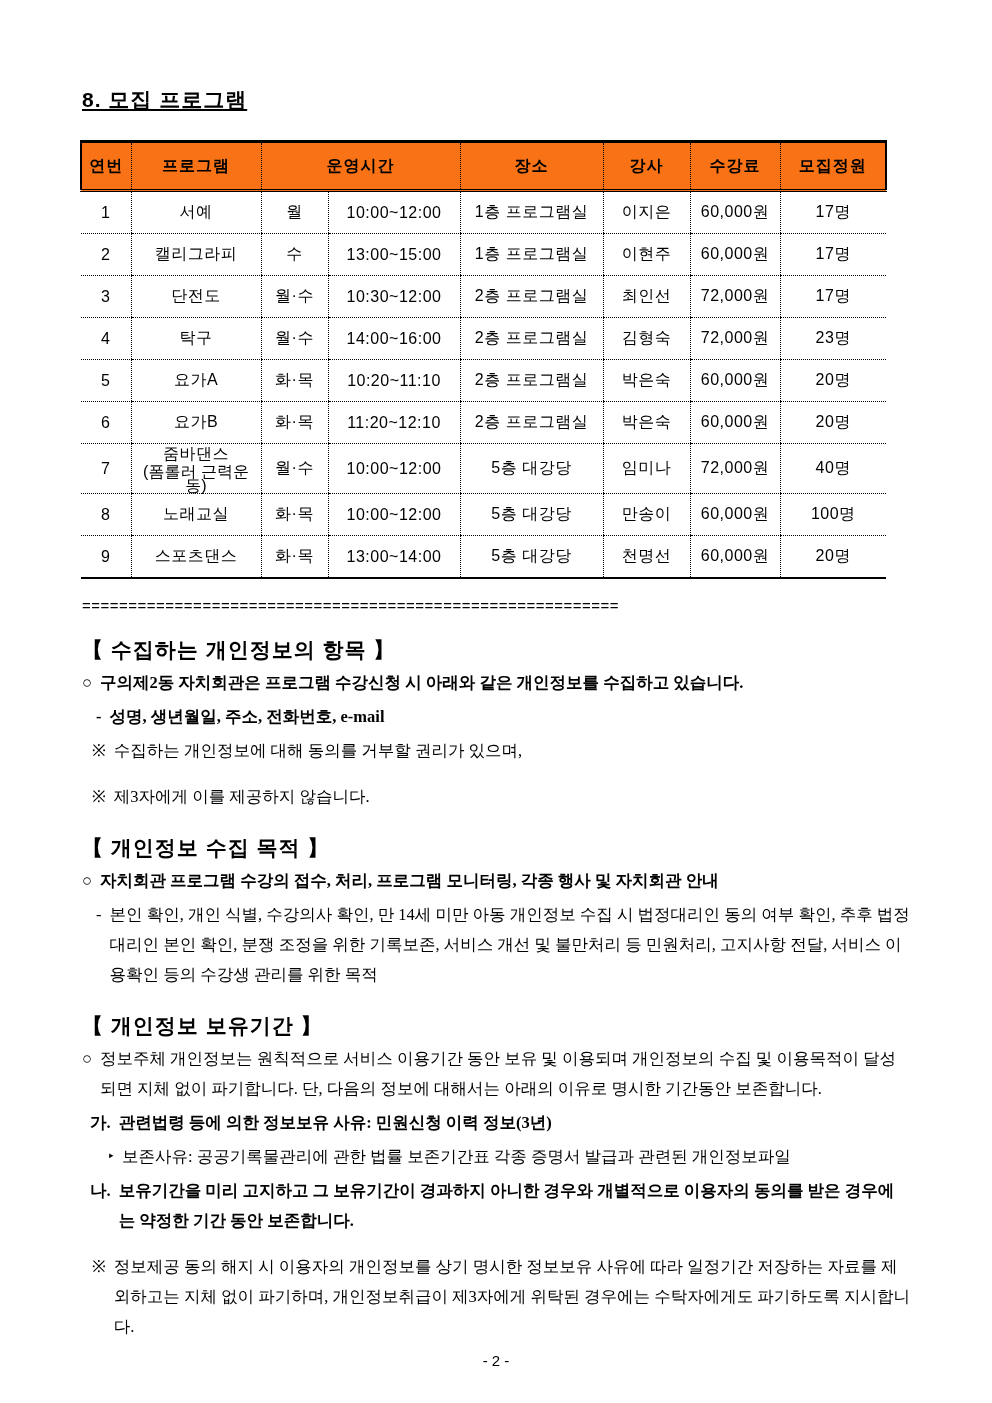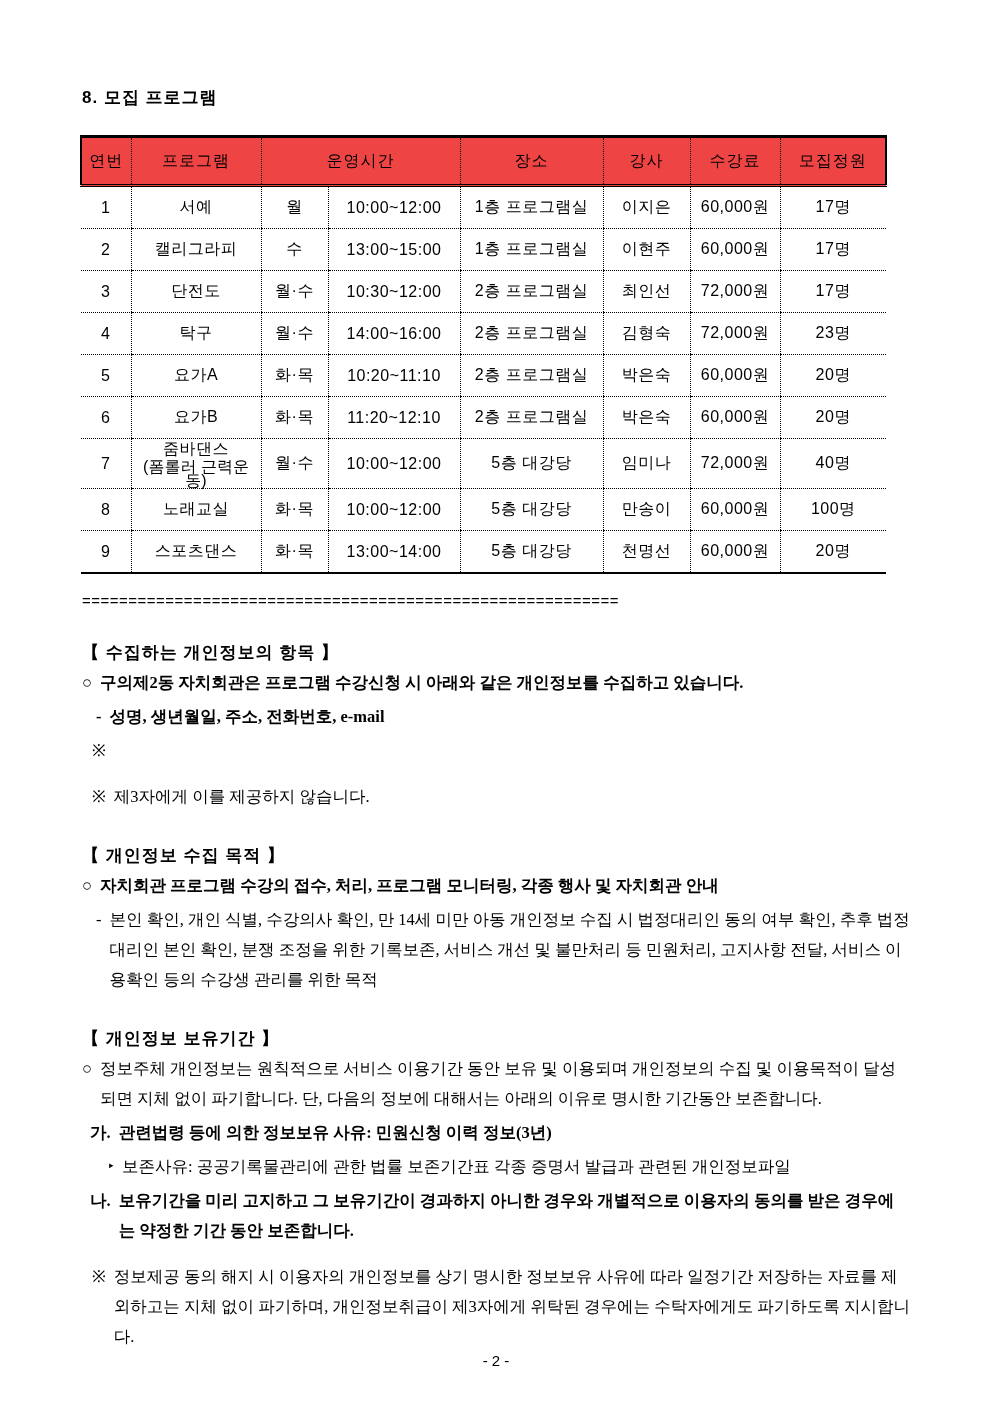--- a/index.html
+++ b/index.html
@@ -8,35 +8,36 @@
     width:992px; height:1403px;
     margin:0 auto;
     background:#ffffff;
     box-sizing:border-box;
     padding:86px 82px 0 80px;
     overflow:hidden;
     color:#000;
     font-family:"Liberation Sans", sans-serif;
   }
   .doc-title {
-    font-size:17px; font-weight:bold; letter-spacing:1px;
+    font-size:21px; font-weight:bold; letter-spacing:1px;
     padding-left:2px;
+    text-decoration:underline;
   }
   table.programs {
     margin-top:26px;
     border-collapse:collapse;
     table-layout:fixed;
     width:805px;
     border-top:3px solid #000;
     border-bottom:2px solid #000;
     font-size:16px;
   }
   table.programs th {
-    background:#ef4444;
-    font-weight:normal;
+    background:#f97316;
+    font-weight:bold;
     height:44px;
     border-bottom:3px double #000;
     border-left:1px dotted #000;
     letter-spacing:1px;
   }
   table.programs th:first-child { border-left:2px solid #000; }
   table.programs th:last-child  { border-right:2px solid #000; }
   table.programs td {
     text-align:center;
     height:41px;
@@ -51,22 +52,22 @@
   table.programs tr.tall td { height:48px; }
   .pnote { display:block; font-size:16px; letter-spacing:0; line-height:14px; }
   .divider {
     margin-top:18px;
     font-size:15px;
     letter-spacing:0.5px;
     white-space:nowrap;
     padding-left:2px;
   }
   .sec-heading {
-    font-size:17px; font-weight:bold; letter-spacing:1px;
-    margin-top:32px;
+    font-size:21px; font-weight:bold; letter-spacing:1px;
+    margin-top:22px;
     padding-left:2px;
   }
   .body-text { font-family:"Liberation Serif", serif; }
   .para { display:flex; line-height:30px; font-size:16.5px; margin-top:4px; }
   .para .marker { flex:0 0 auto; padding-right:8px; }
   .para .ptext { flex:1 1 auto; }
   .b { font-weight:bold; }
   .ind0 { padding-left:2px; }
   .ind1 { padding-left:16px; }
   .ind2 { padding-left:12px; }
@@ -211,20 +212,21 @@
       <span class="marker">○</span>
       <span class="ptext">구의제2동 자치회관은 프로그램 수강신청 시 아래와 같은 개인정보를 수집하고 있습니다.</span>
     </div>
     <div class="para ind1 b">
       <span class="marker">-</span>
       <span class="ptext">성명, 생년월일, 주소, 전화번호, e-mail</span>
     </div>
     <div class="para ind2">
       <span class="marker">※</span>
       <span class="ptext">
+        <span class="line">수집하는 개인정보에 대해 동의를 거부할 권리가 있으며,</span>
       </span>
     </div>
     <div class="para ind2 gap">
       <span class="marker">※</span>
       <span class="ptext">
         <span class="line">제3자에게 이를 제공하지 않습니다.</span>
       </span>
     </div>
   </div>
 

